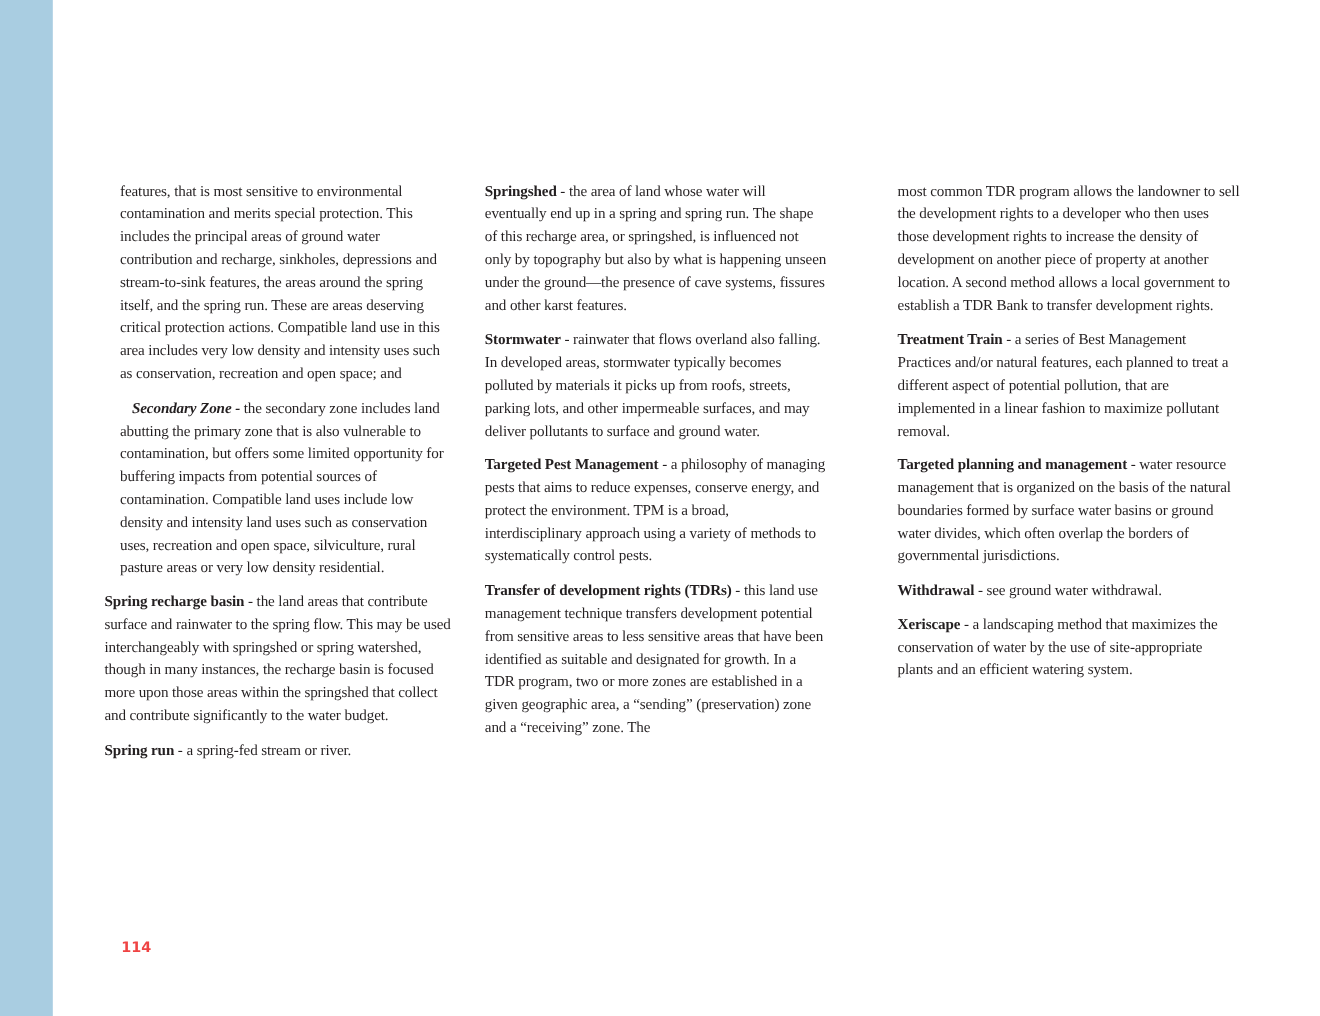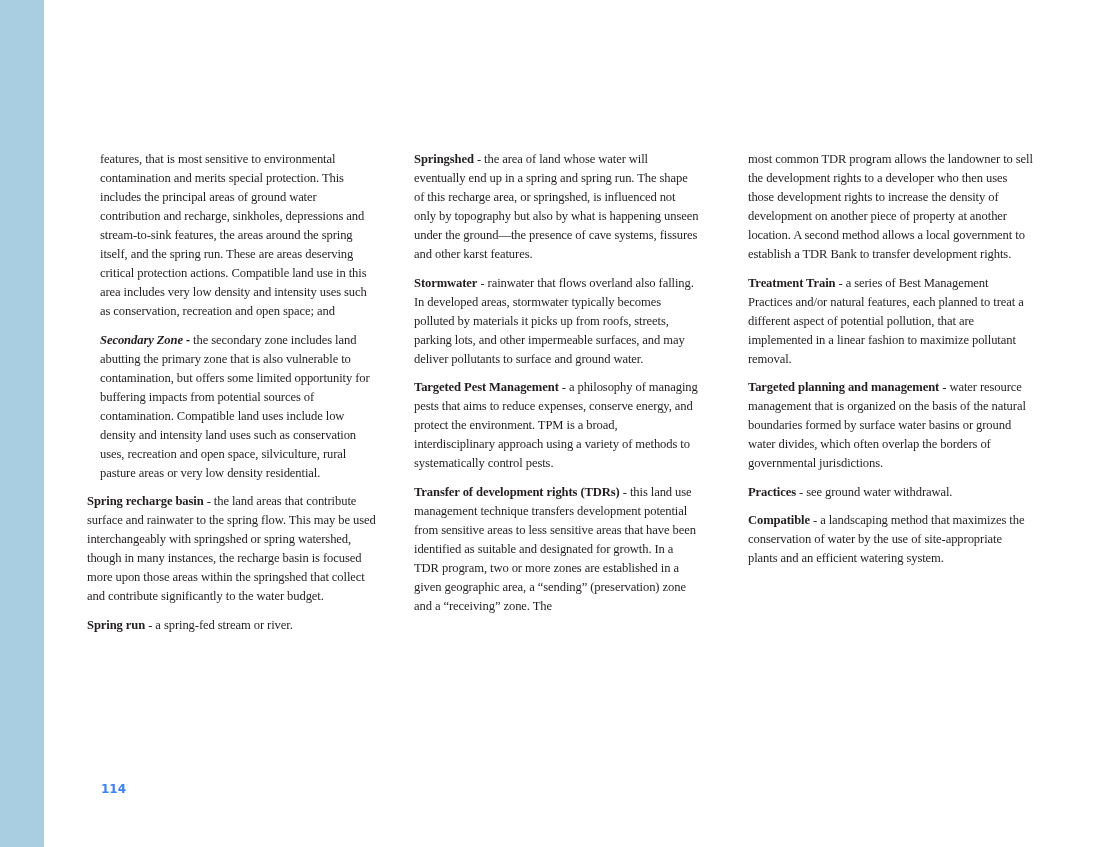--- a/index.html
+++ b/index.html
@@ -12,30 +12,30 @@
   .side-bar {
     position: absolute; left: 0; top: 0; width: 44px; height: 847px;
     background: #a9cde1;
   }
   .col {
     position: absolute; top: 150px;
     font-size: 12.6px; line-height: 19px;
     letter-spacing: -0.1px;
   }
   .col1 { left: 87px; width: 290px; }
-  .col2 { left: 404px; width: 285px; margin-left: 10px; }
+  .col2 { left: 404px; width: 285px; }
   .col3 { left: 748px; width: 285px; }
   .entry { margin: 0 0 9.5px 0; }
   .entry.indent { padding-left: 13px; }
   .term { font-weight: bold; }
-  .term.italic { font-style: italic; }
+  .term.italic { font-style: italic; margin-left: 10px; }
   .page-number {
     position: absolute; left: 101px; top: 782px;
     font-family: "DejaVu Sans", "Liberation Sans", sans-serif;
-    font-weight: bold; font-size: 12px; color: #3b82f6;
+    font-weight: bold; font-size: 12px; color: #ef4444;
   }
 </style>
 </head>
 <body>
 
 <div class="side-bar" style="background: rgb(169, 205, 225);"></div>
 
 <div class="col col1">
   <p class="entry indent">
     <span class="desc">features, that is most sensitive to environmental contamination and merits special protection. This includes the principal areas of ground water contribution and recharge, sinkholes, depressions and stream-to-sink features, the areas around the spring itself, and the spring run. These are areas deserving critical protection actions. Compatible land use in this area includes very low density and intensity uses such as conservation, recreation and open space; and</span>
@@ -70,20 +70,20 @@
   <p class="entry">
     <span class="desc">most common TDR program allows the landowner to sell the development rights to a developer who then uses those development rights to increase the density of development on another piece of property at another location. A second method allows a local government to establish a TDR Bank to transfer development rights.</span>
   </p>
   <p class="entry">
     <span class="term">Treatment Train</span><span> - </span><span class="desc">a series of Best Management Practices and/or natural features, each planned to treat a different aspect of potential pollution, that are implemented in a linear fashion to maximize pollutant removal.</span>
   </p>
   <p class="entry">
     <span class="term">Targeted planning and management</span><span> - </span><span class="desc">water resource management that is organized on the basis of the natural boundaries formed by surface water basins or ground water divides, which often overlap the borders of governmental jurisdictions.</span>
   </p>
   <p class="entry">
-    <span class="term">Practices</span><span> - </span><span class="desc">see ground water withdrawal.</span>
+    <span class="term">Withdrawal</span><span> - </span><span class="desc">see ground water withdrawal.</span>
   </p>
   <p class="entry">
-    <span class="term">Compatible</span><span> - </span><span class="desc">a landscaping method that maximizes the conservation of water by the use of site-appropriate plants and an efficient watering system.</span>
+    <span class="term">Xeriscape</span><span> - </span><span class="desc">a landscaping method that maximizes the conservation of water by the use of site-appropriate plants and an efficient watering system.</span>
   </p>
 </div>
 
 <div class="page-number">114</div>
 
 </body></html>

